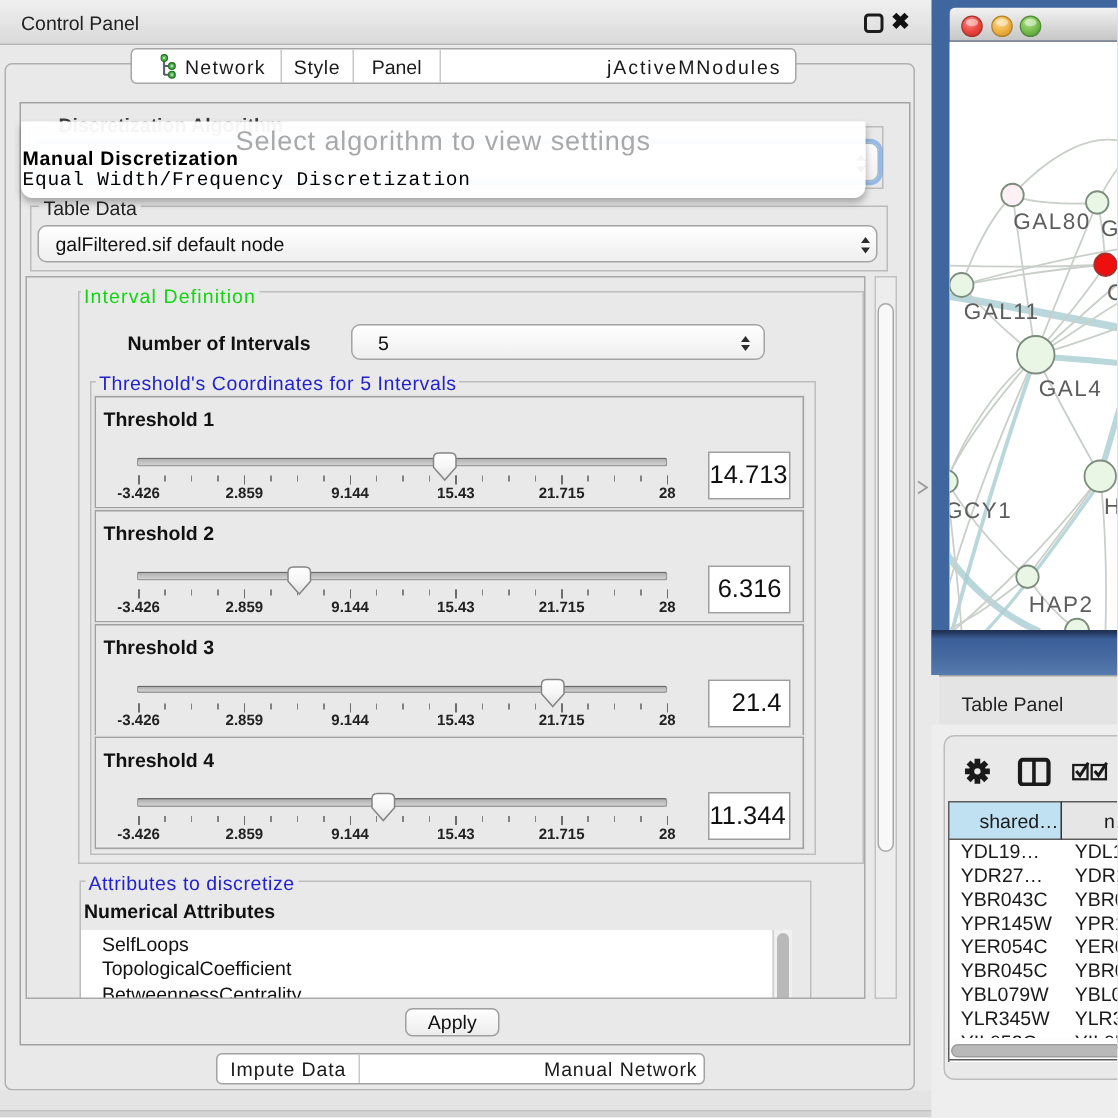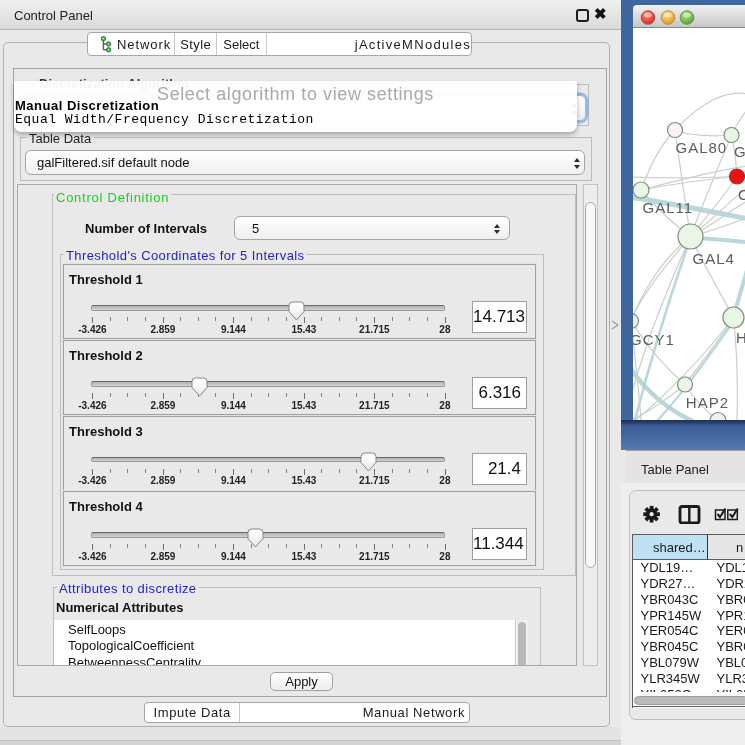--- a/index.html
+++ b/index.html
@@ -5,21 +5,21 @@
 #root { position:relative; width:745px; height:745px; font-family:"Liberation Sans",sans-serif; background:#e9e9e9; overflow:hidden; }
 .ab { position:absolute; }
 span.ab { white-space:nowrap; }
 
 
 #titlebar { left:0; top:0; width:621px; height:30px; background:linear-gradient(#f0f0f0,#dadada); border-bottom:1px solid #b4b4b4; }
 #tb-text { left:14px; top:8px; font-size:13px; color:#222; }
 #tb-min { left:576px; top:9px; width:13px; height:13px; border:2px solid #1c1c1c; border-radius:3px; }
 #tb-x { left:594px; top:5px; font-size:15px; font-weight:bold; color:#111; }
 
-#tabbar { left:87px; top:32px; width:385px; height:24px; background:#fff; border:1px solid #a6a6a6; border-radius:4px; display:flex; z-index:5; overflow:hidden;padding-left:10px; }
+#tabbar { left:87px; top:32px; width:444px; height:24px; background:#fff; border:1px solid #a6a6a6; border-radius:4px; display:flex; z-index:5; overflow:hidden;padding-left:10px; }
 .seg { height:100%; font-size:13px; color:#1a1a1a; display:flex; align-items:center; justify-content:center; border-right:1px solid #c8c8c8; }
 .seg:last-child { border-right:none; }
 .seg.sel { background:#7d7d7d; color:#fff; border-right-color:#7d7d7d;margin-top:47px; }
 
 #outer { left:3px; top:42px; width:607px; height:685px; background:#e9e9e9; border:1px solid #b0b0b0; border-radius:5px; }
 #inner { left:13px; top:68px; width:594px; height:629px; background:#e9e9e9; border:1px solid #a3a3a3; }
 
 
 #dagroup { left:19px; top:84px; width:570px; height:42px; border:1px solid #bcbcbc; }
 #datitle { left:36px; top:76px; font-size:13px; font-weight:bold; color:#3a3a3a; background:#e9e9e9; padding:0 3px; }
@@ -120,21 +120,21 @@
             <circle cx="7.6" cy="8" r="2.2"></circle>
             <circle cx="7.6" cy="13.8" r="2.2"></circle>
           </g>
           <g fill="#b4dfae">
             <circle cx="2.4" cy="2.6" r="0.8"></circle>
             <circle cx="7.6" cy="8" r="0.8"></circle>
             <circle cx="7.6" cy="13.8" r="0.8"></circle>
           </g>
         </svg>Network</div>
   <div class="seg" style="width:50px;letter-spacing:0.4px">Style</div>
-  <div class="seg" style="width:59px">Select</div>
+  <div class="seg" style="width:59px">Panel</div>
   <div class="seg sel" style="width:105px;letter-spacing:0.6px">Cyni Toolbox</div>
   <div class="seg" style="width:138px;letter-spacing:1.3px">jActiveMNodules</div>
 </div>
 
 <div class="ab" id="inner"></div>
 
 <div class="ab" id="dagroup"></div>
 <span class="ab" id="datitle">Discretization Algorithm</span>
 <div class="ab" id="dacombo">
       <div class="arr up" style="left:546px;top:7px"></div>
@@ -149,21 +149,21 @@
       <div class="arr dn" style="left:548px;top:14px"></div>
     </div>
 
 <div class="ab" id="popup"></div>
 <span class="ab" id="pop1">Select algorithm to view settings</span>
 <span class="ab" id="pop2">Manual Discretization</span>
 <span class="ab" id="pop3">Equal Width/Frequency Discretization</span>
 
 <div class="ab" id="vp">
   <div class="ab" id="idgroup"></div>
-  <span class="ab" id="idtitle">Control Definition</span>
+  <span class="ab" id="idtitle">Interval Definition</span>
   <span class="ab" id="noi">Number of Intervals</span>
   <div class="ab" id="noicombo">
         <span>5</span>
         <div class="arr up" style="left:259px;top:6.5px"></div>
         <div class="arr dn" style="left:259px;top:13px"></div>
       </div>
   <div class="ab" id="tcgroup"></div>
   <span class="ab" id="tctitle">Threshold's Coordinates for 5 Intervals</span>
   <div class="tpanel" style="top:79px">
   <span class="tptitle">Threshold 1</span>

